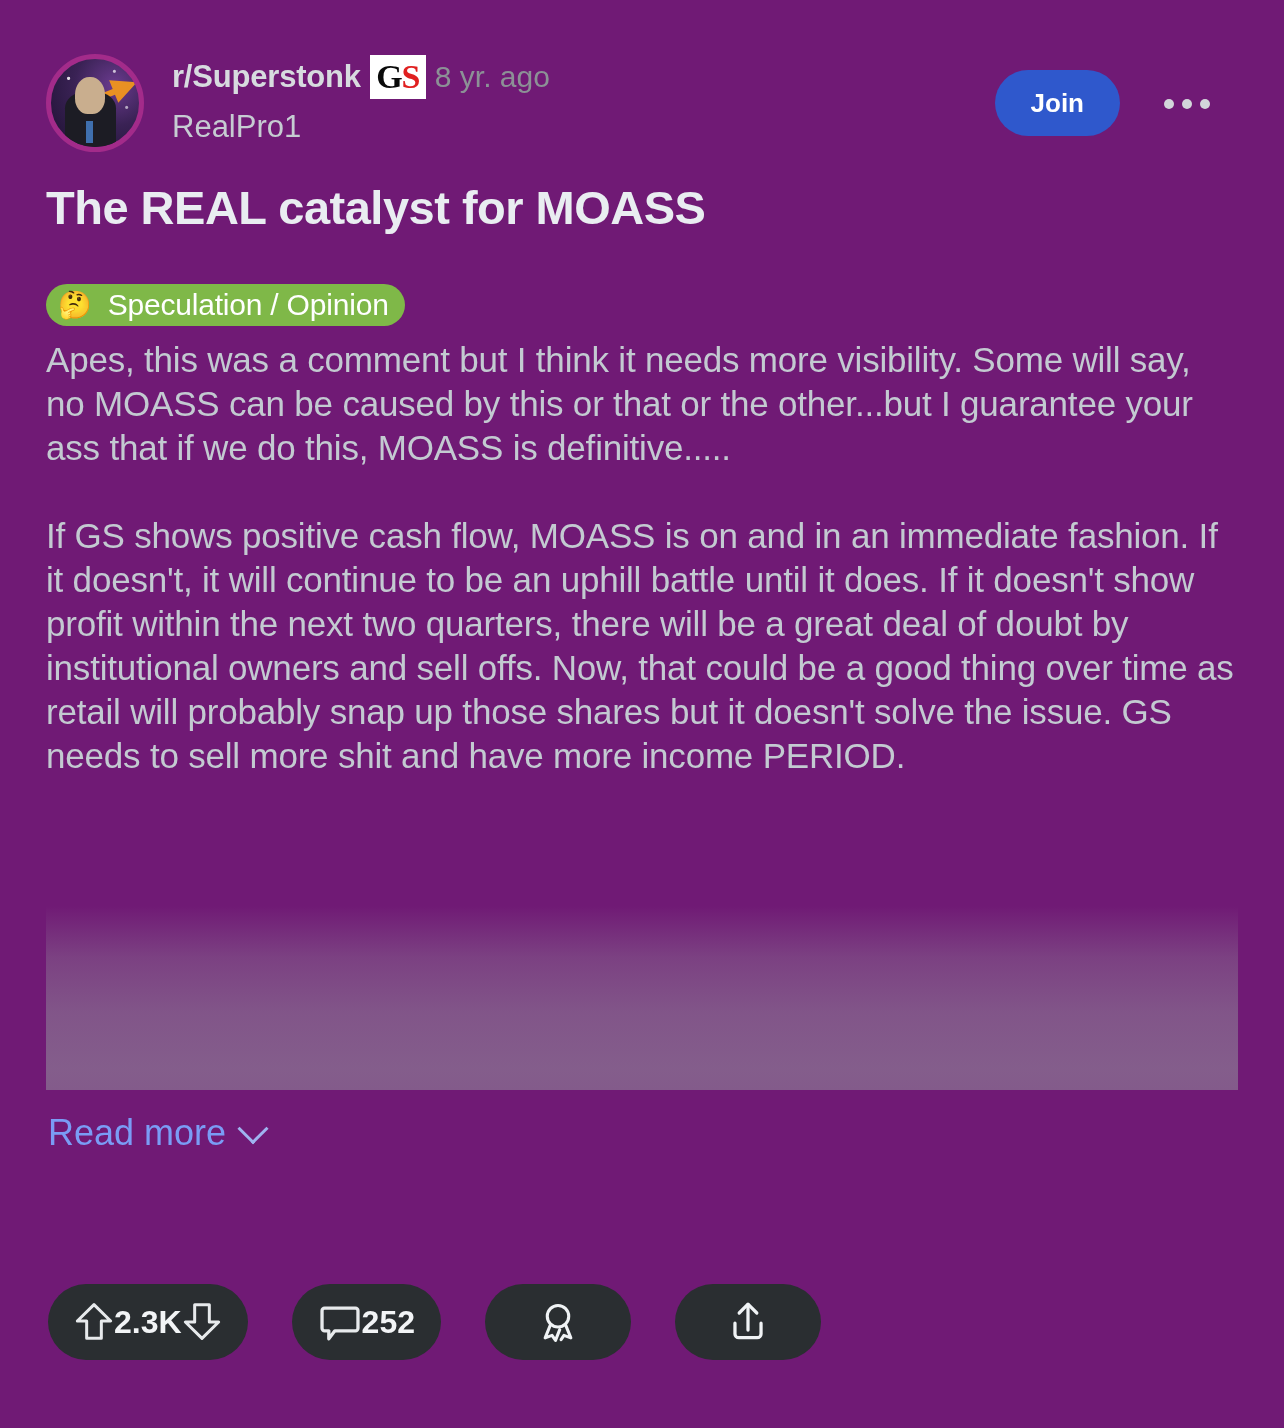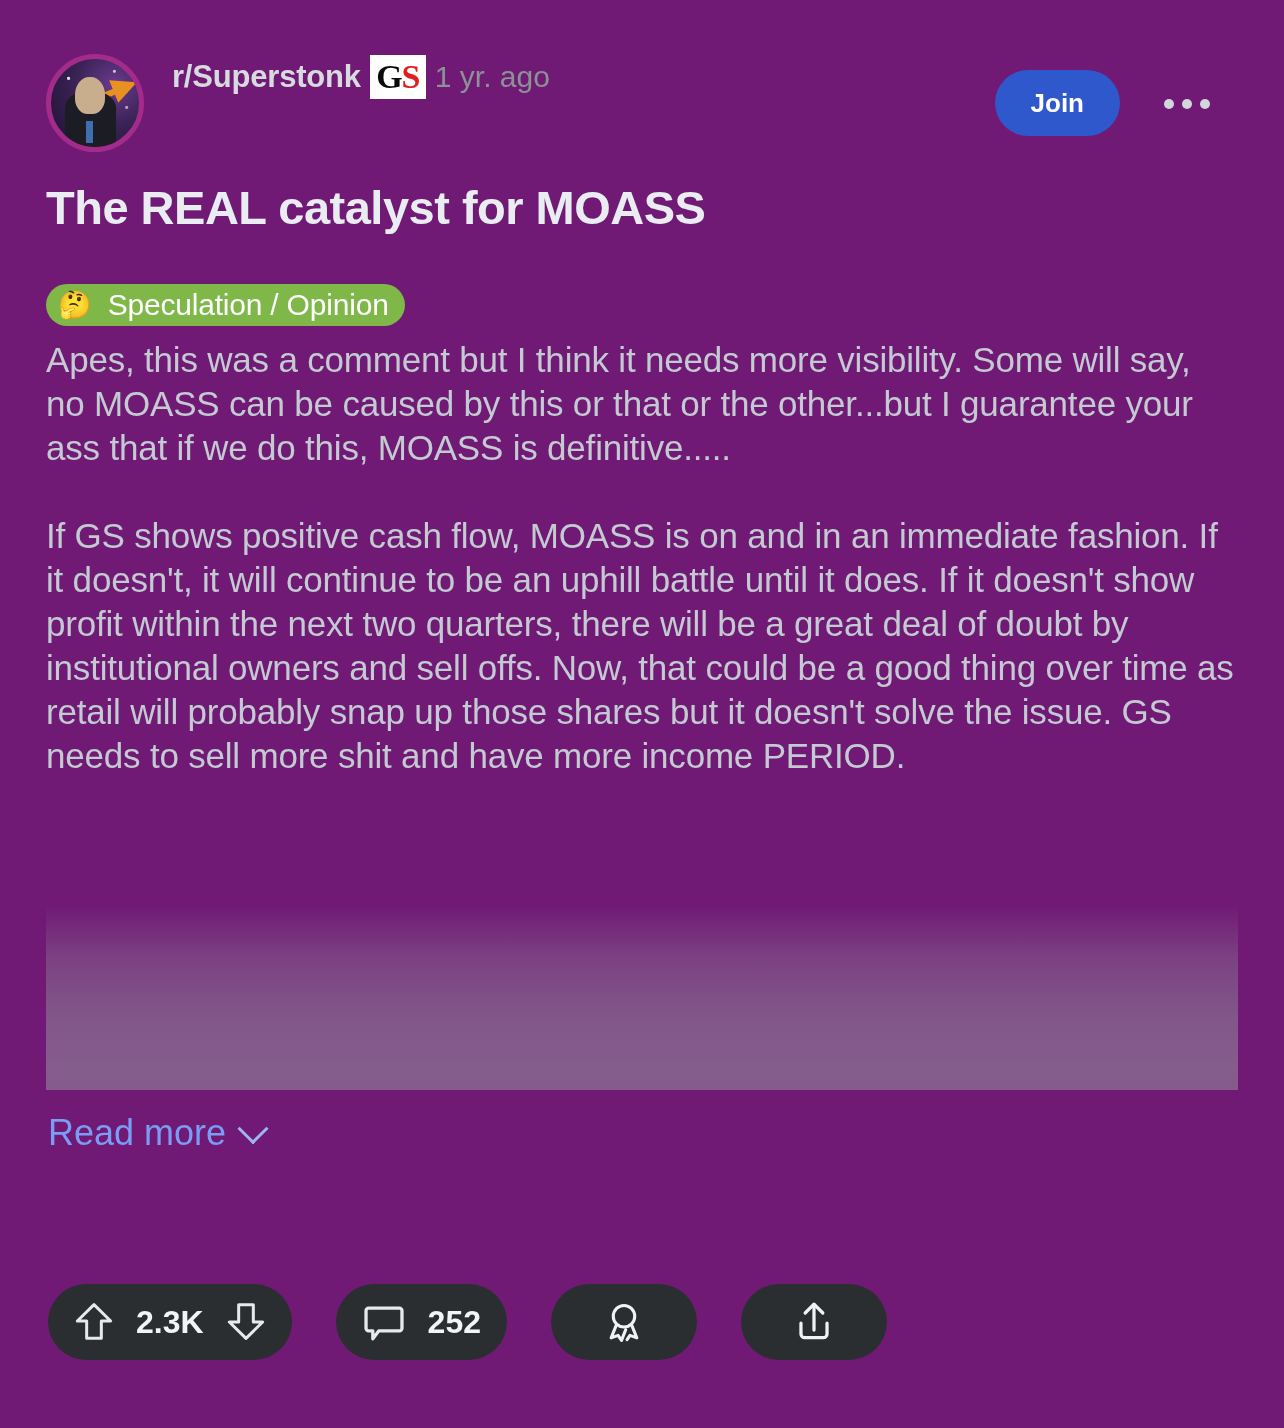--- a/index.html
+++ b/index.html
@@ -267,21 +267,20 @@
   }
   .pill {
     display: flex;
     align-items: center;
     background: #2a2e31;
     border-radius: 38px;
     height: 76px;
     border: none;
     cursor: pointer;
     padding: 0 26px;
-    gap: 22px;
   }
   .pill.icon-only { width: 146px; justify-content: center; padding: 0; }
   .pill-count {
     font-size: 32px;
     font-weight: bold;
     color: #f2f4f6;
     font-family: "Liberation Sans", sans-serif;
   }
   .tap { background: transparent; border: none; padding: 0; display:flex; cursor: pointer; }
   svg { display: block; }
@@ -301,22 +300,23 @@
       <div class="avatar-tie"></div>
     </div>
 
     <div class="meta">
       <div class="meta-line1">
         <span class="subreddit">r/Superstonk</span>
         <span class="gs-badge">
           <span class="g">G</span>
             <span class="s">S</span>
         </span>
-        <span class="timestamp">1 yr. ago</span>
+        <span class="timestamp">8 yr. ago</span>
       </div>
+      <div class="username">RealPro1</div>
     </div>
 
     <button class="join-btn">Join</button>
 
     <button class="overflow-btn">
       <i></i>
       <i></i>
       <i></i>
     </button>
   </div>

